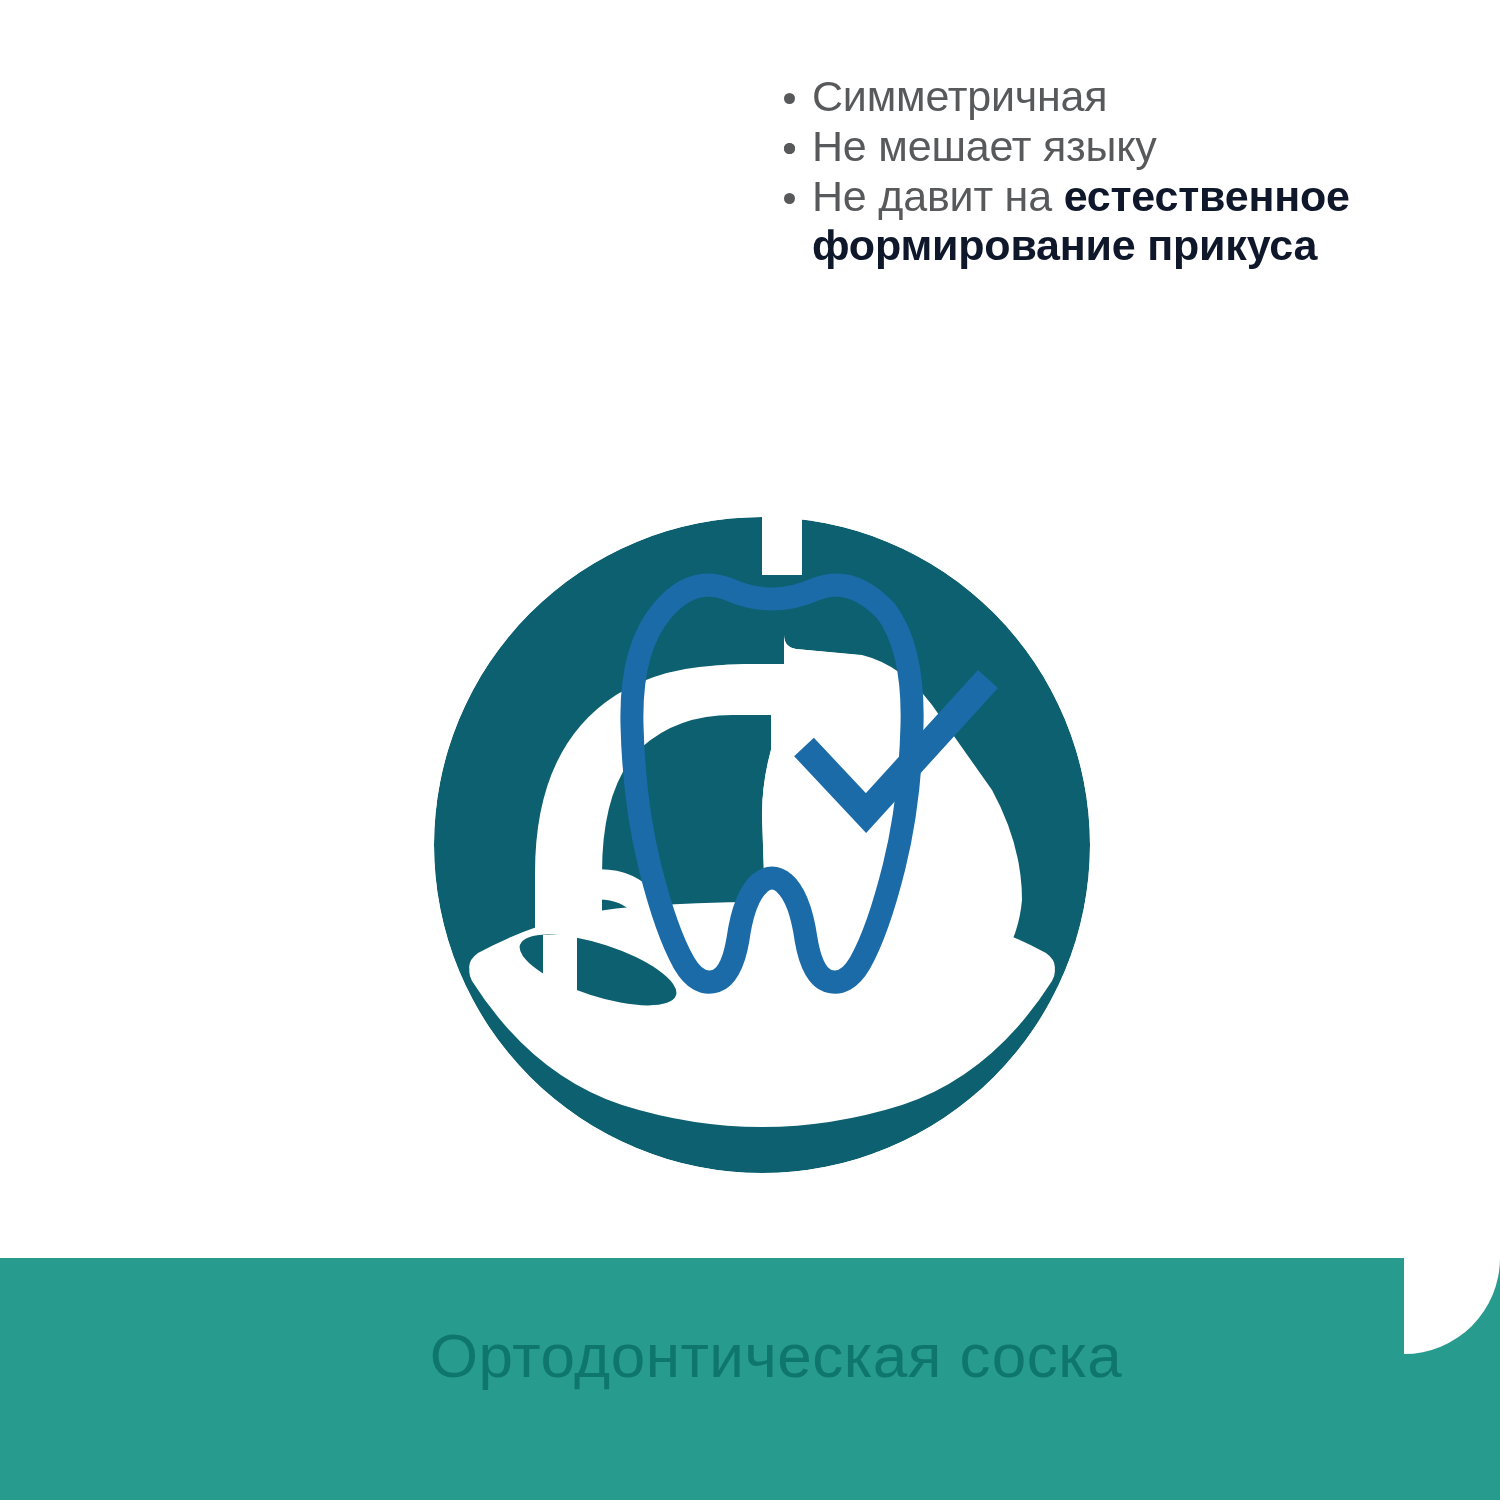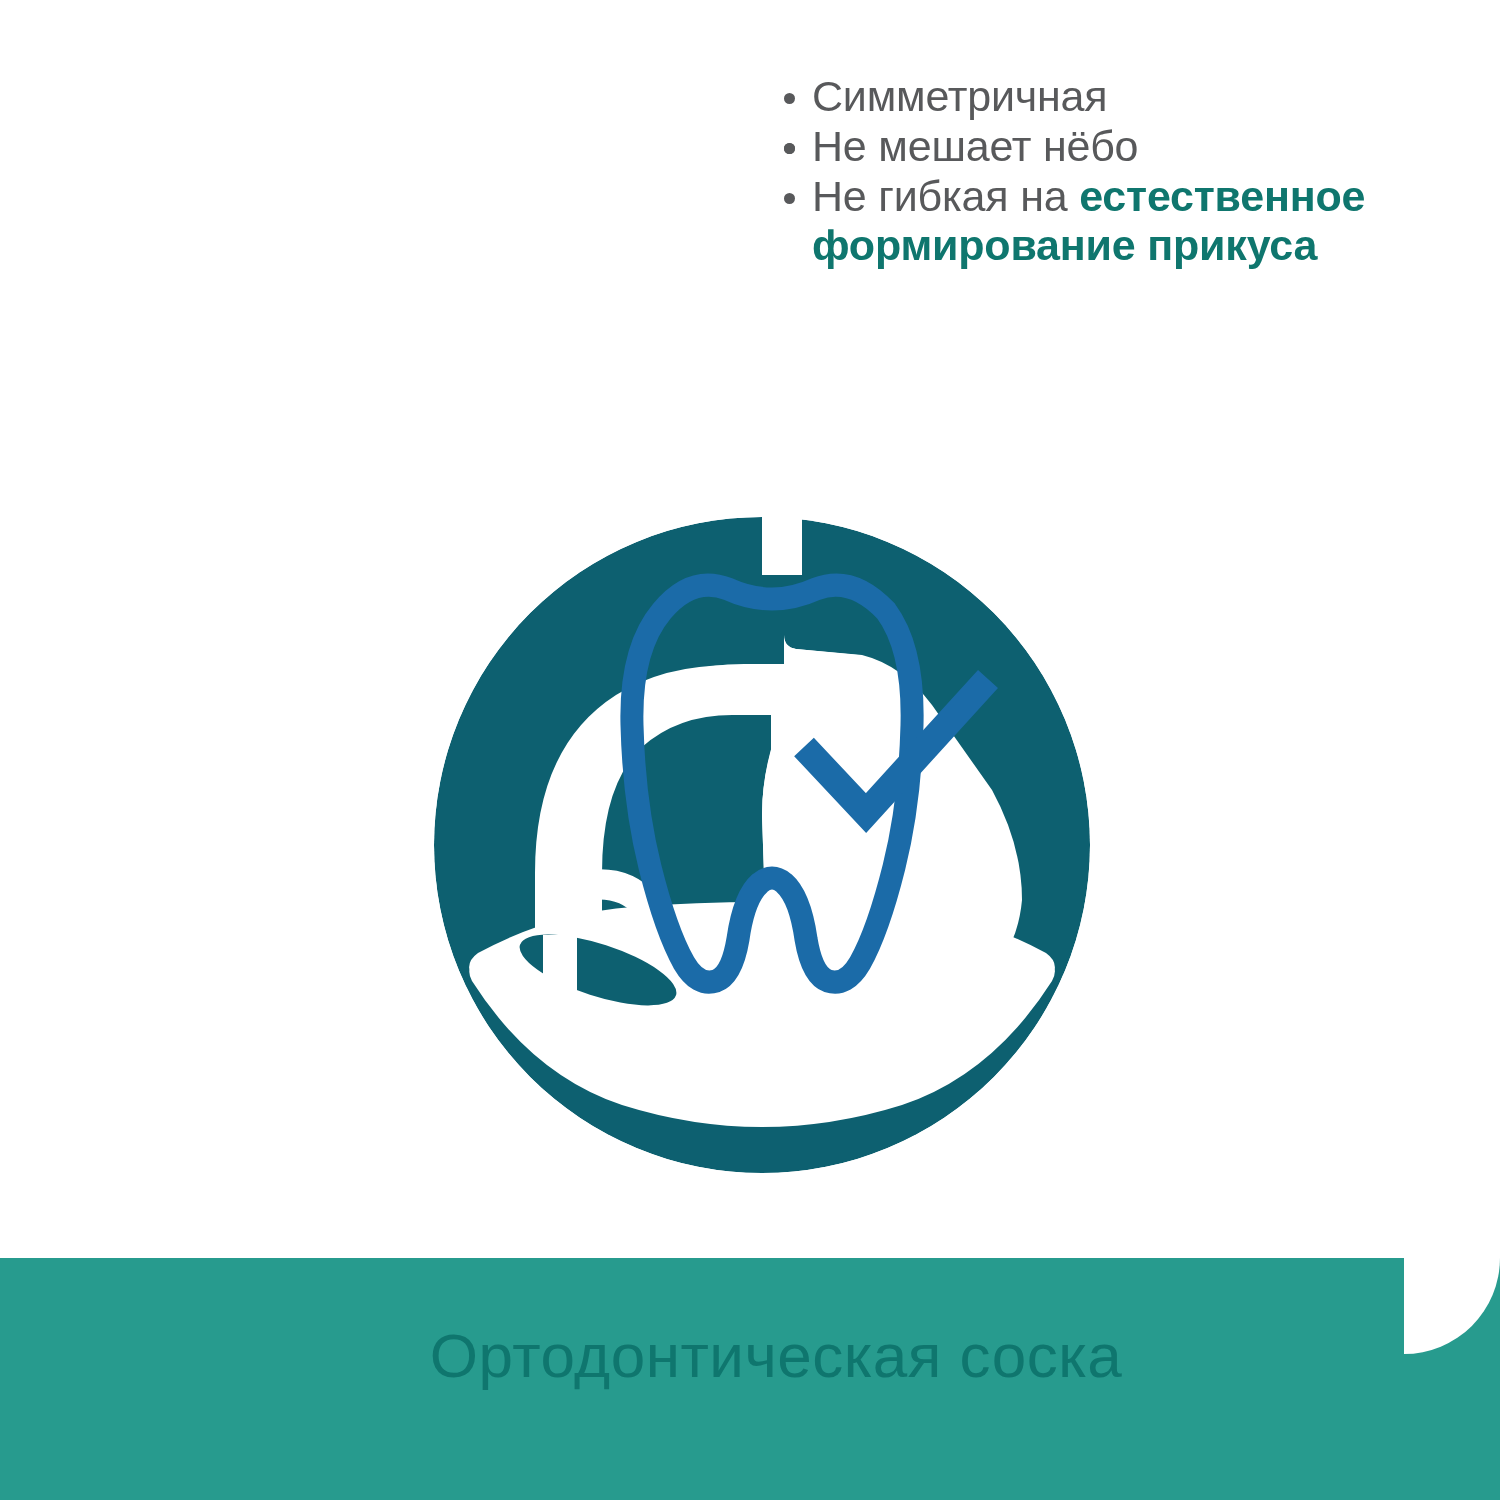--- a/index.html
+++ b/index.html
@@ -41,21 +41,21 @@
   #features li .bullet {
     position: absolute;
     left: 4px;
     top: 21px;
     width: 11px;
     height: 11px;
     border-radius: 50%;
     background: #58595b;
   }
   #features li .txt { font-weight: 400; text-align: right; }
-  #features li .strong { font-weight: 700; color: #0f766e; }
+  #features li .strong { font-weight: 700; color: #0f172a; }
 
   
   #icon-wrap {
     position: absolute;
     left: 432px;
     top: 515px;
     width: 660px;
     height: 660px;
   }
   #icon-wrap svg { display: block; width: 100%; height: 100%; }
@@ -98,24 +98,24 @@
 <div id="page">
 
   <ul id="features">
     <li>
       <span class="bullet"></span><span class="txt">Симметричная</span><span class="strong"></span>
     </li>
     <li>
       <span class="bullet"></span><span class="strong"></span>
     </li>
     <li>
-      <span class="bullet"></span><span class="txt">Не мешает нёбо</span><span class="strong"></span>
-    </li>
-    <li>
-      <span class="bullet"></span><span class="txt">Не гибкая на </span><span class="strong">естественное формирование прикуса</span>
+      <span class="bullet"></span><span class="txt">Не мешает языку</span><span class="strong"></span>
+    </li>
+    <li>
+      <span class="bullet"></span><span class="txt">Не давит на </span><span class="strong">естественное формирование прикуса</span>
     </li>
   </ul>
 
   <div id="icon-wrap">
     <svg viewBox="0 0 660 660" xmlns="http://www.w3.org/2000/svg" aria-hidden="true">
       <defs>
 
         <mask id="cutmask">
           <rect x="0" y="0" width="660" height="660" fill="#fff"></rect>
 

